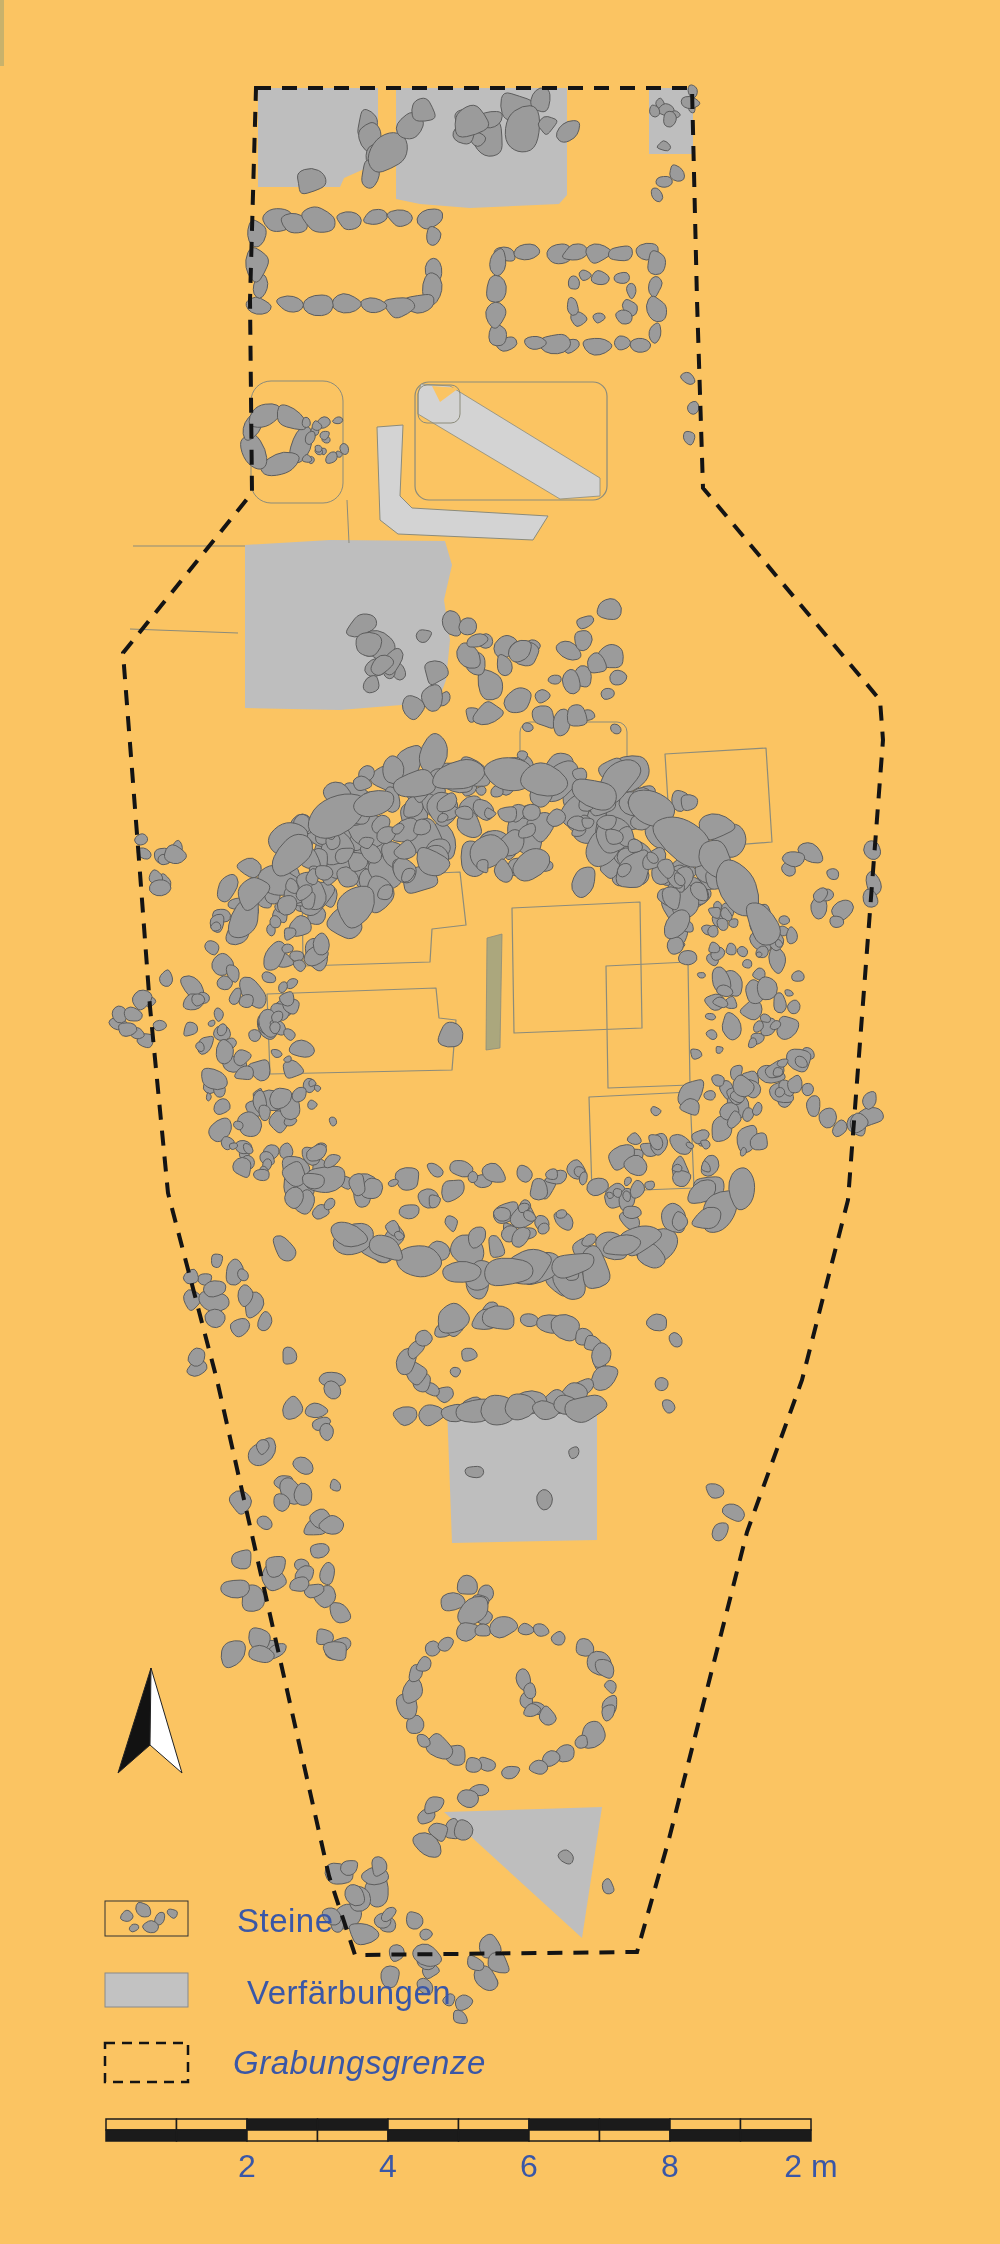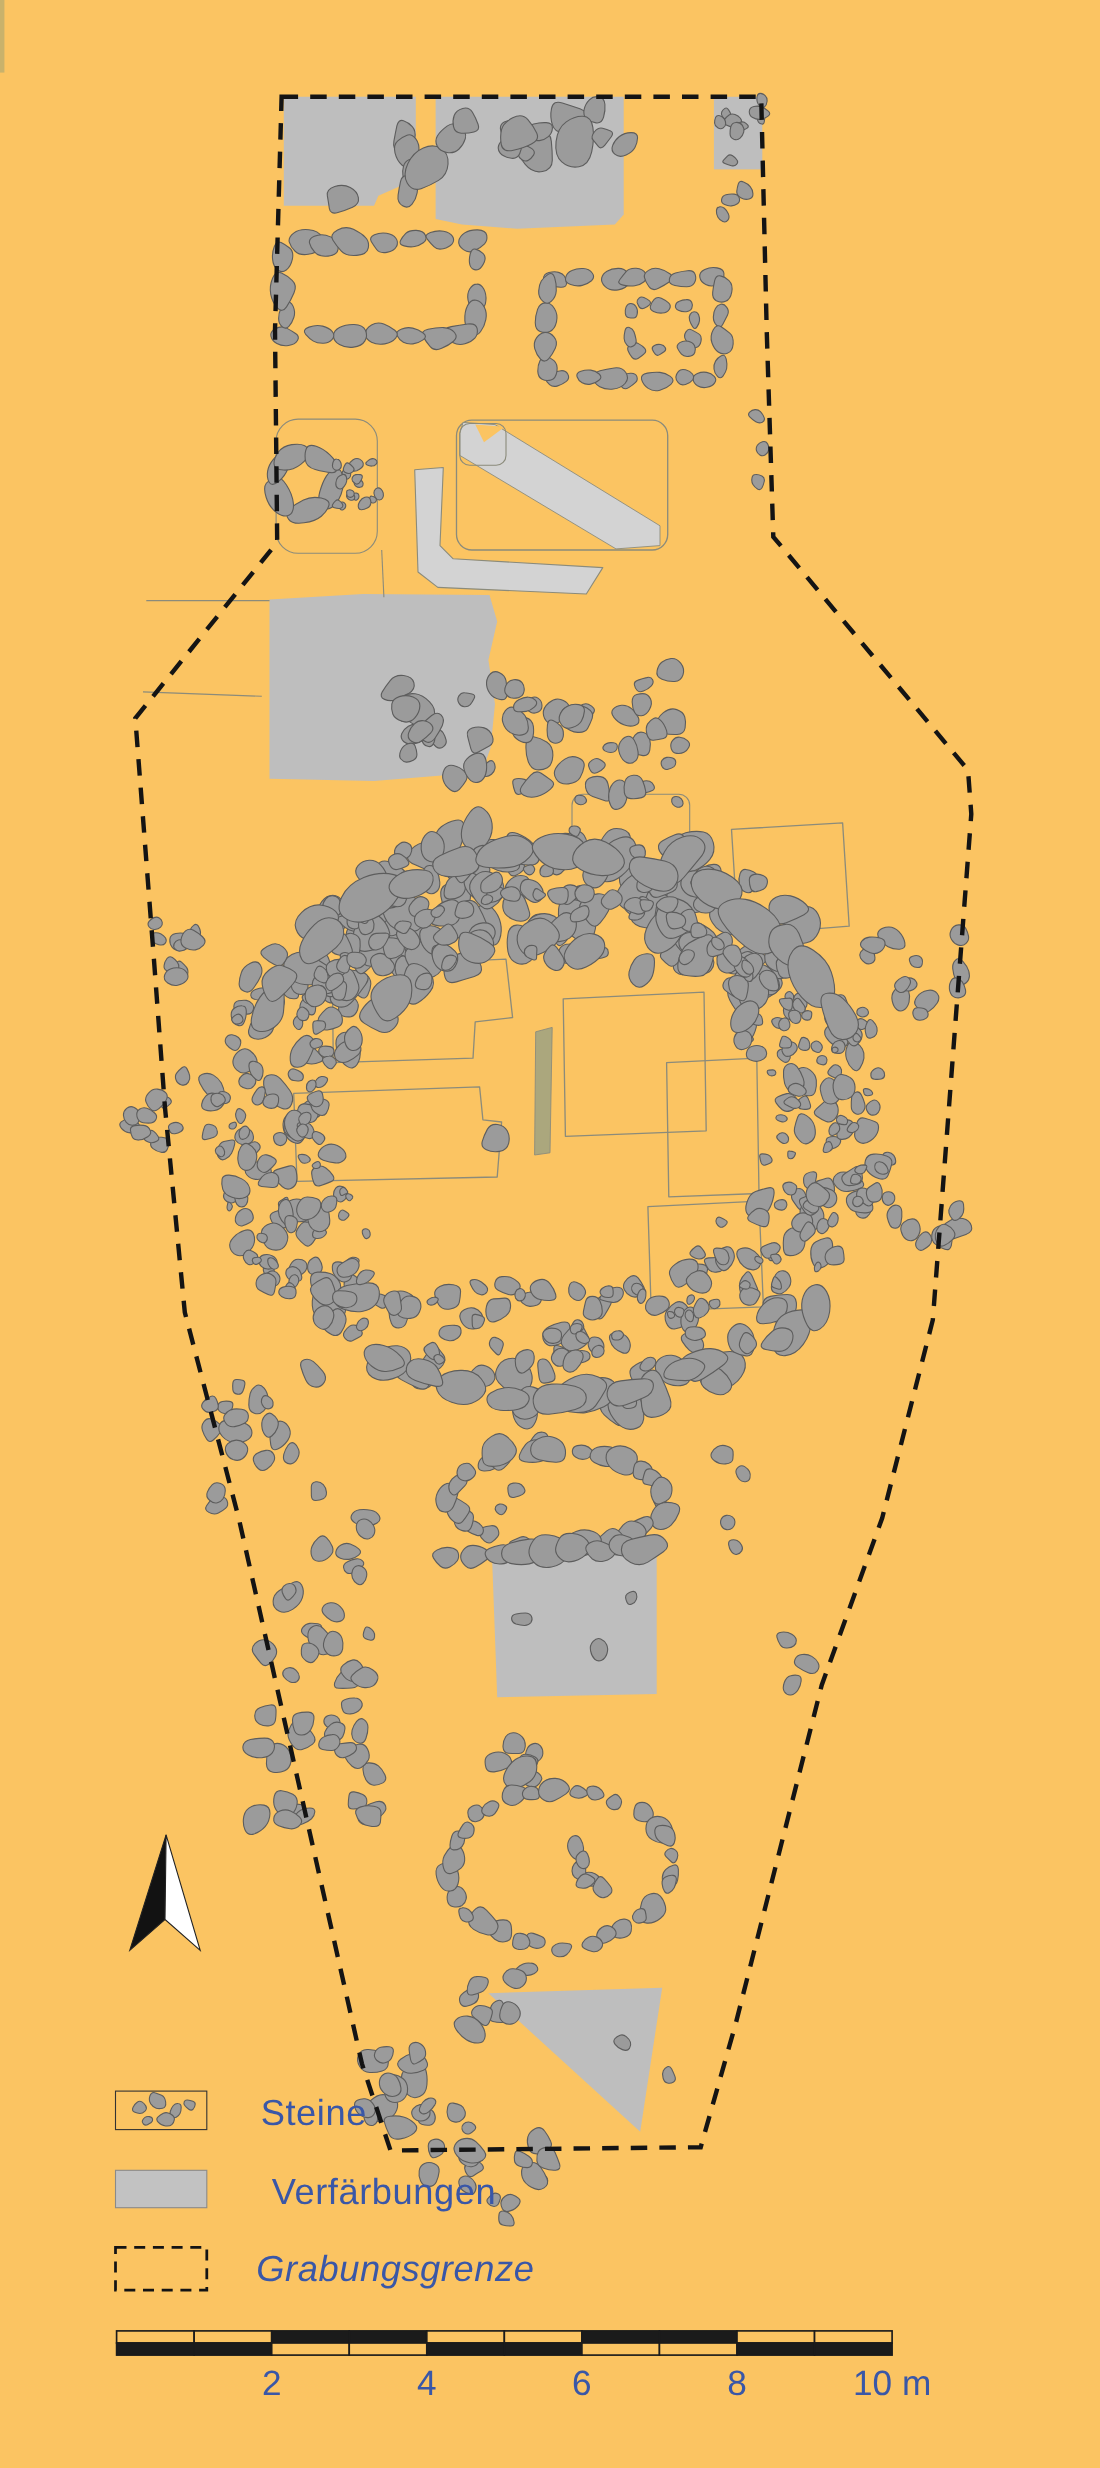--- a/index.html
+++ b/index.html
@@ -997,15 +997,15 @@
       <rect x="740.5" y="2130" width="70.5" height="11" fill="#1B1B1B" stroke="#1B1B1B" stroke-width="1.5"></rect>
     </svg>
   <div class="labels">
     <span class="leg" style="left:237px;top:1904px;">Steine</span>
     <span class="leg" style="left:227px;top:1976px;margin-left:20px;">Verfärbungen</span>
     <span class="leg" style="left:233px;top:2046px;font-style:italic;">Grabungsgrenze</span>
     <span class="num" style="left:247px;top:2150px;">2</span>
     <span class="num" style="left:388px;top:2150px;">4</span>
     <span class="num" style="left:529px;top:2150px;">6</span>
     <span class="num" style="left:670px;top:2150px;">8</span>
-    <span class="num" style="left:811px;top:2150px;">10 m</span>
+    <span class="num" style="left:811px;top:2150px;">2 m</span>
   </div>
 </div>
 
 </body></html>

